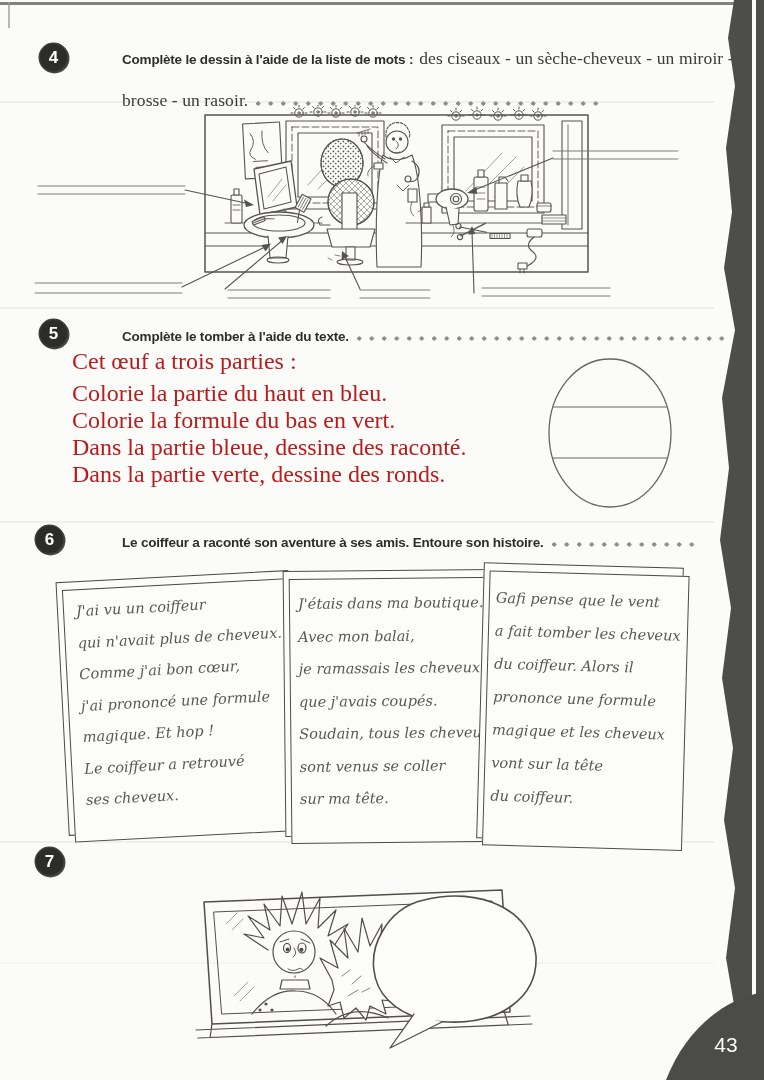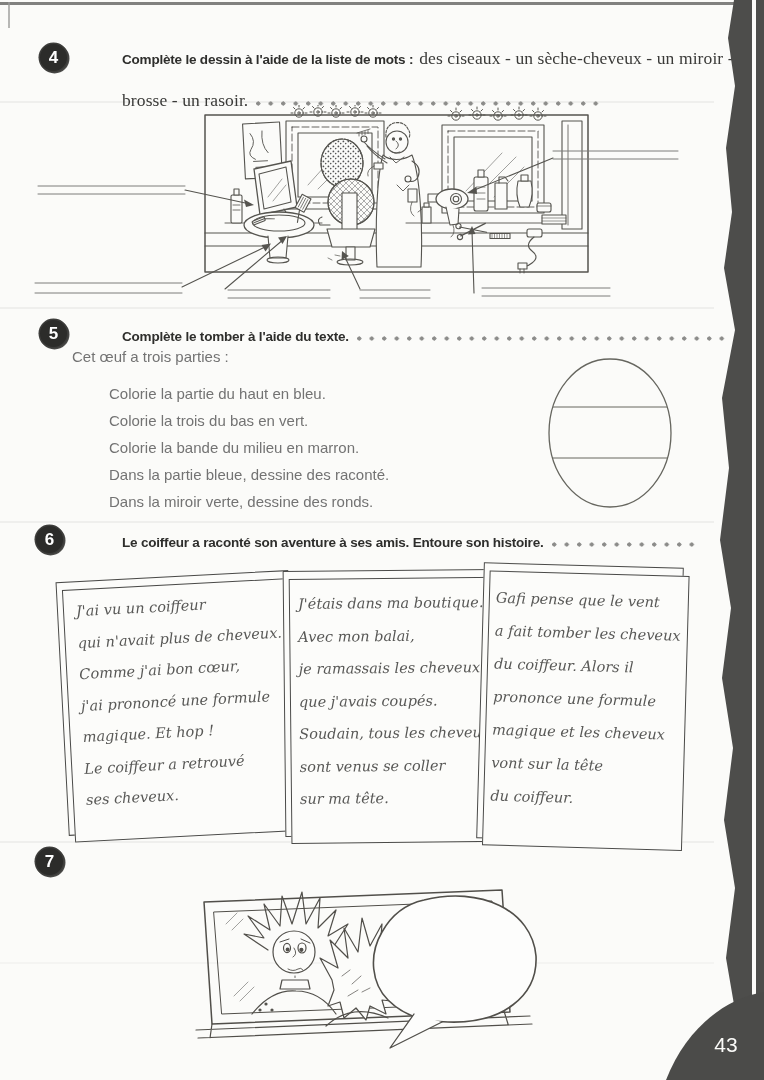--- a/index.html
+++ b/index.html
@@ -10,22 +10,22 @@
   .tickline{position:absolute;left:8px;top:2px;width:2px;height:26px;background:#9a9a98;opacity:.7;}
   .streak{position:absolute;left:0;width:714px;height:2px;background:#787876;opacity:.09;}
   .badge{position:absolute;width:27px;height:27px;border-radius:50%;background:#2c2c2a;
          box-shadow:0 0 0 1.5px #3d3d3b, 1px 1px 0 1.5px #4a4a48;
          color:#fff;font-weight:700;font-size:17px;display:flex;align-items:center;justify-content:center;}
   .ex-header{position:absolute;font-weight:700;font-size:13.5px;letter-spacing:-0.2px;color:#2e2e2c;line-height:41px;margin-left:46px;}
   .h-serif{font-family:"Liberation Serif",serif;font-weight:400;font-size:17.5px;color:#3a3a38;letter-spacing:0.1px;margin-left:6px;}
   .dots{display:inline-block;height:5px;margin-left:8px;
         background-image:radial-gradient(circle at 2.3px 2.5px,#8c8c8a 1.9px,rgba(0,0,0,0) 2.3px);
         background-size:12.5px 5px;background-repeat:repeat-x;}
-  .serif-block{position:absolute;font-family:Liberation Sans, sans-serif;font-size:15px;color:#737373;}
-  .instr{line-height:27px;margin-left:37px;}
+  .serif-block{position:absolute;font-family:Liberation Serif, serif;font-size:24px;color:#b91c1c;}
+  .instr{line-height:27px;}
   .card{position:absolute;background:#fcfcfa;border:1.5px solid #4a4a48;
         font-family:"DejaVu Serif",serif;font-style:italic;font-size:14.5px;color:#585856;}
   .card::after{content:"";position:absolute;left:5px;top:7px;right:-7px;bottom:-8px;
         border:1.5px solid #4a4a48;background:#fcfcfa;z-index:-1;}
   .cline{white-space:nowrap;}
   svg{display:block;}
 </style>
 </head>
 <body>
 
@@ -254,24 +254,23 @@
 
   <div class="badge" style="left:40px;top:320px">
     <span>5</span>
   </div>
   <div class="ex-header" style="left:76px;top:316px;width:642px">
     <span>Complète le tomber à l'aide du texte.</span><span class="dots" style="width:372px"></span>
   </div>
   <div class="serif-block" style="left:72px;top:348px">Cet œuf a trois parties :</div>
   <div class="serif-block" style="left:72px;top:380px">
     <div class="instr">Colorie la partie du haut en bleu.</div>
-    <div class="instr">Colorie la trois du bas en vert.</div>
-    <div class="instr">Colorie la bande du milieu en marron.</div>
+    <div class="instr">Colorie la formule du bas en vert.</div>
     <div class="instr">Dans la partie bleue, dessine des raconté.</div>
-    <div class="instr">Dans la miroir verte, dessine des ronds.</div>
+    <div class="instr">Dans la partie verte, dessine des ronds.</div>
   </div>
   <svg class="abs" style="left:546px;top:354px" width="134" height="160" viewBox="0 0 134 160">
     <g stroke="#66665f" fill="none" stroke-width="1.3">
       <ellipse cx="64" cy="79" rx="61" ry="74"></ellipse>
       <path d="M7,53 H121 M6.5,104 H121.5" stroke-width="1"></path>
     </g>
   </svg>
 
   <div class="badge" style="left:36px;top:526px">
     <span>6</span>

